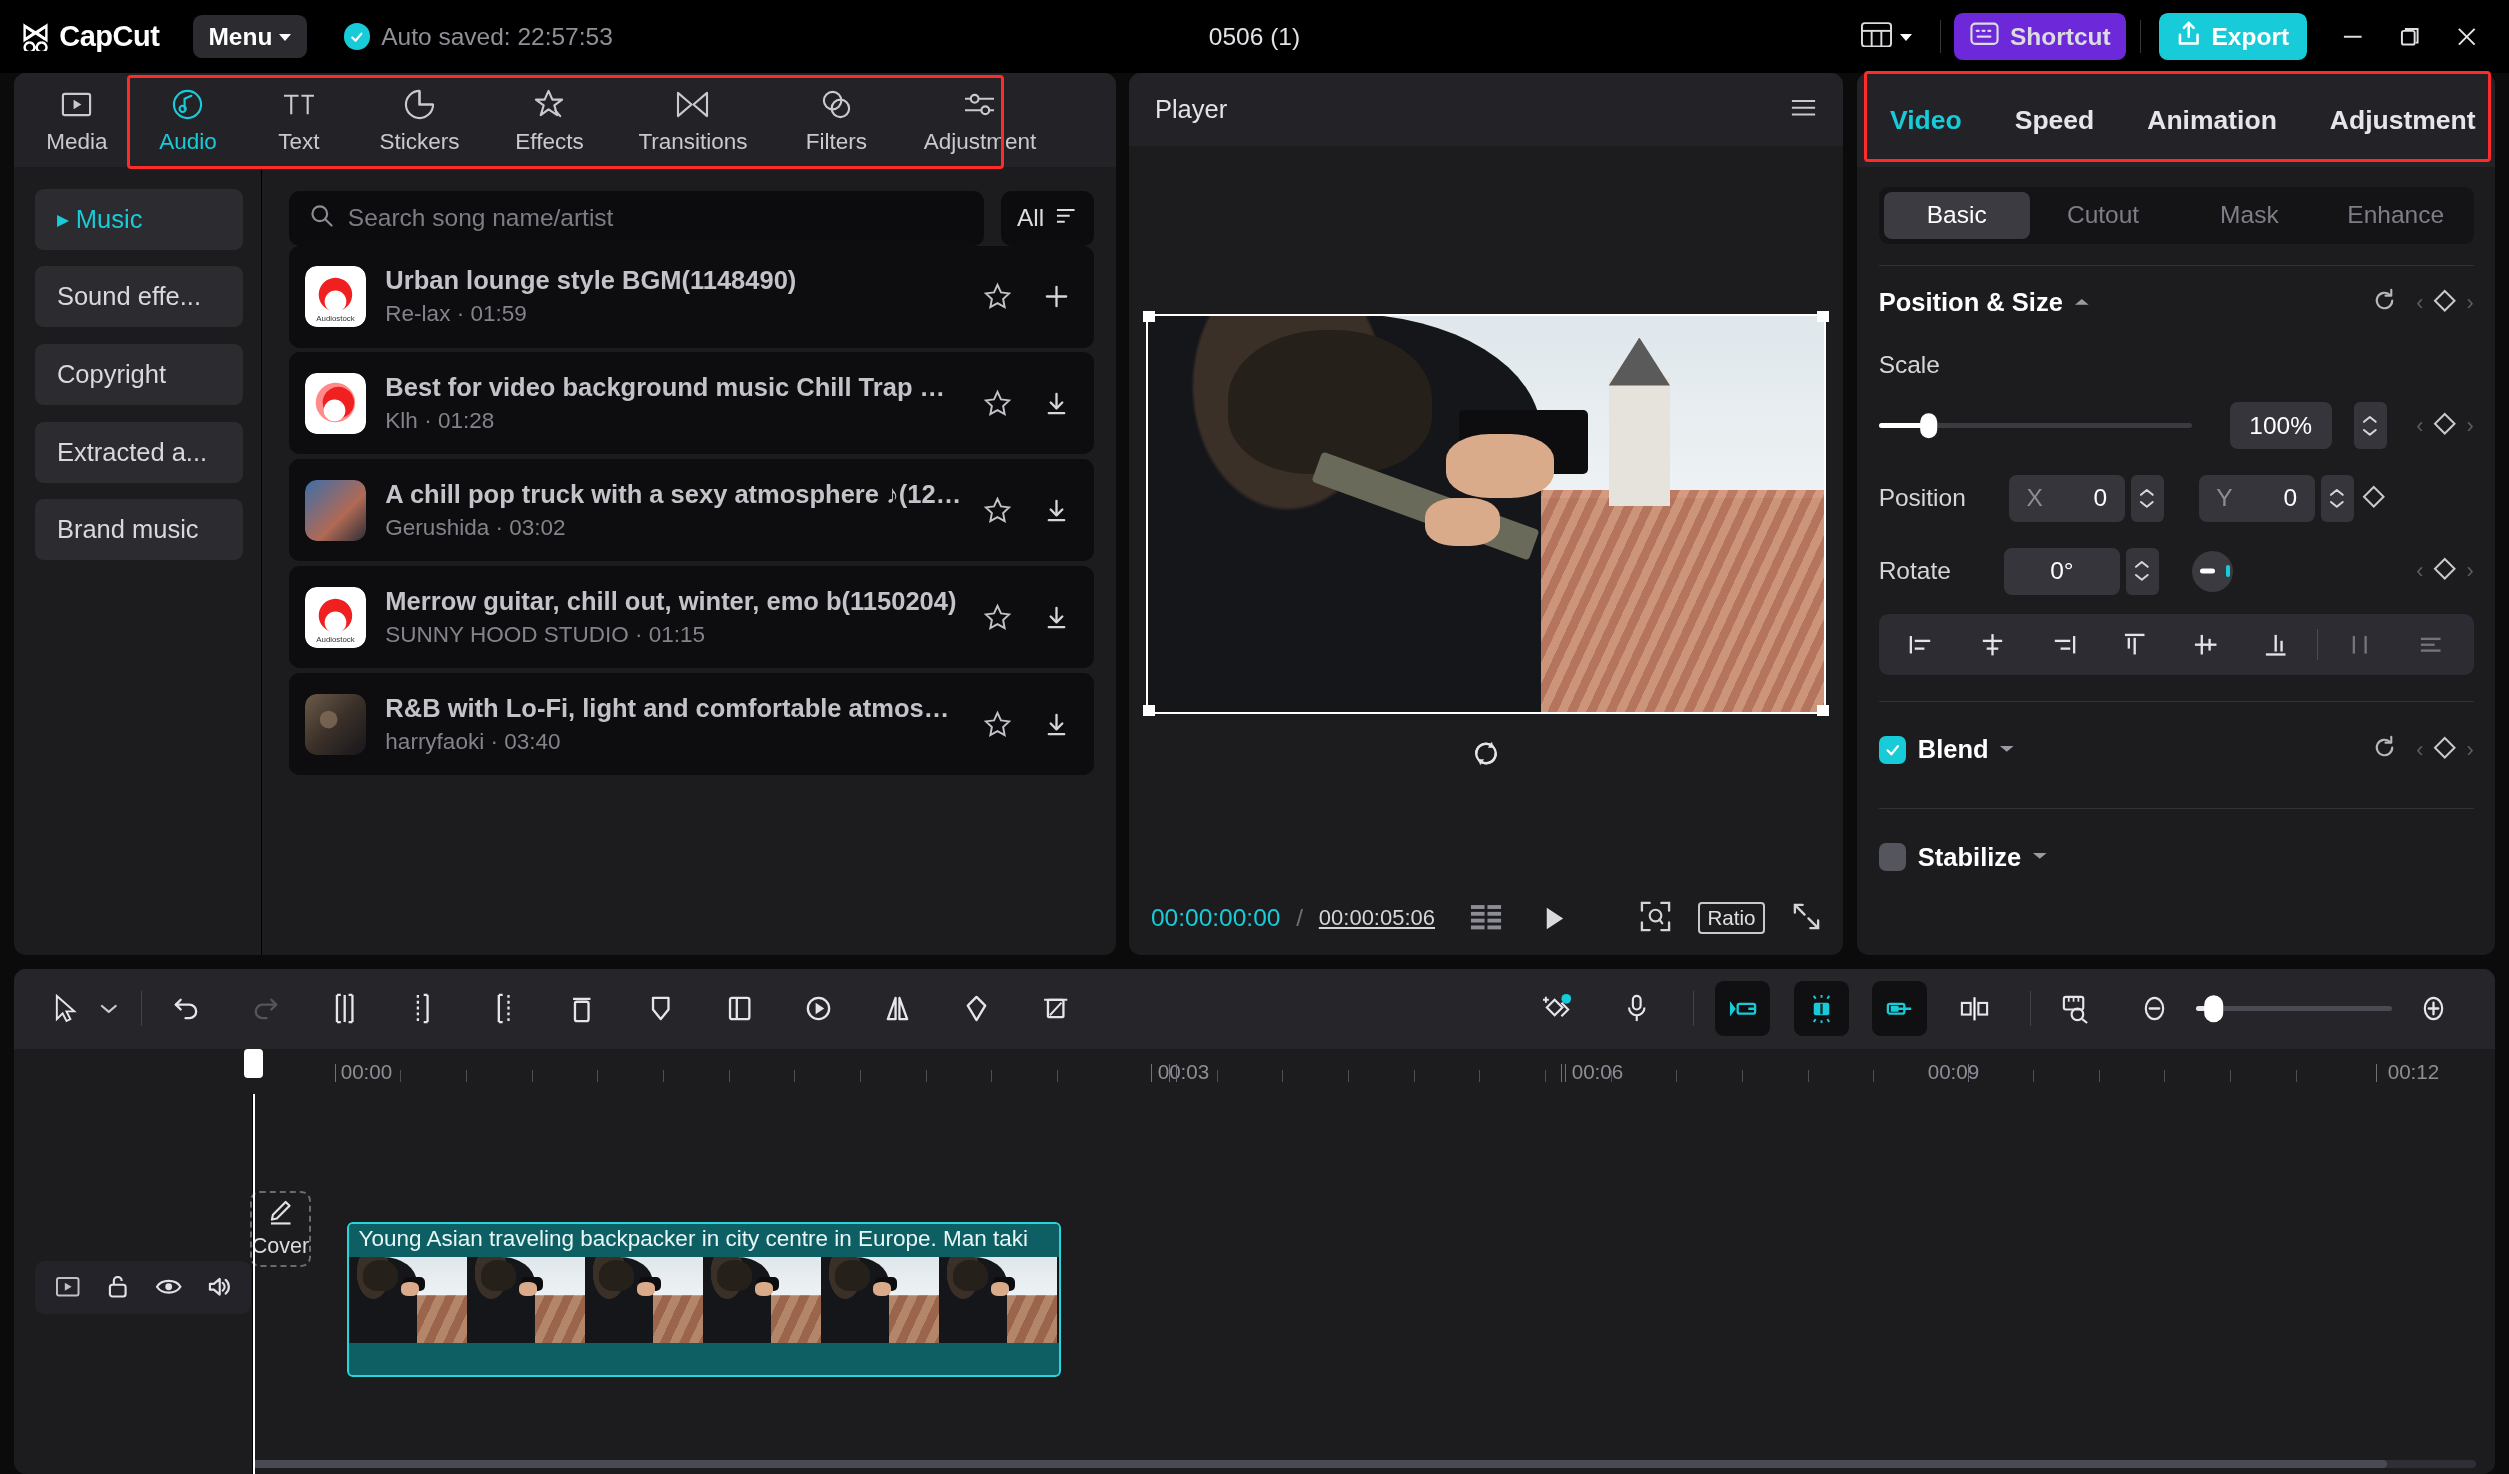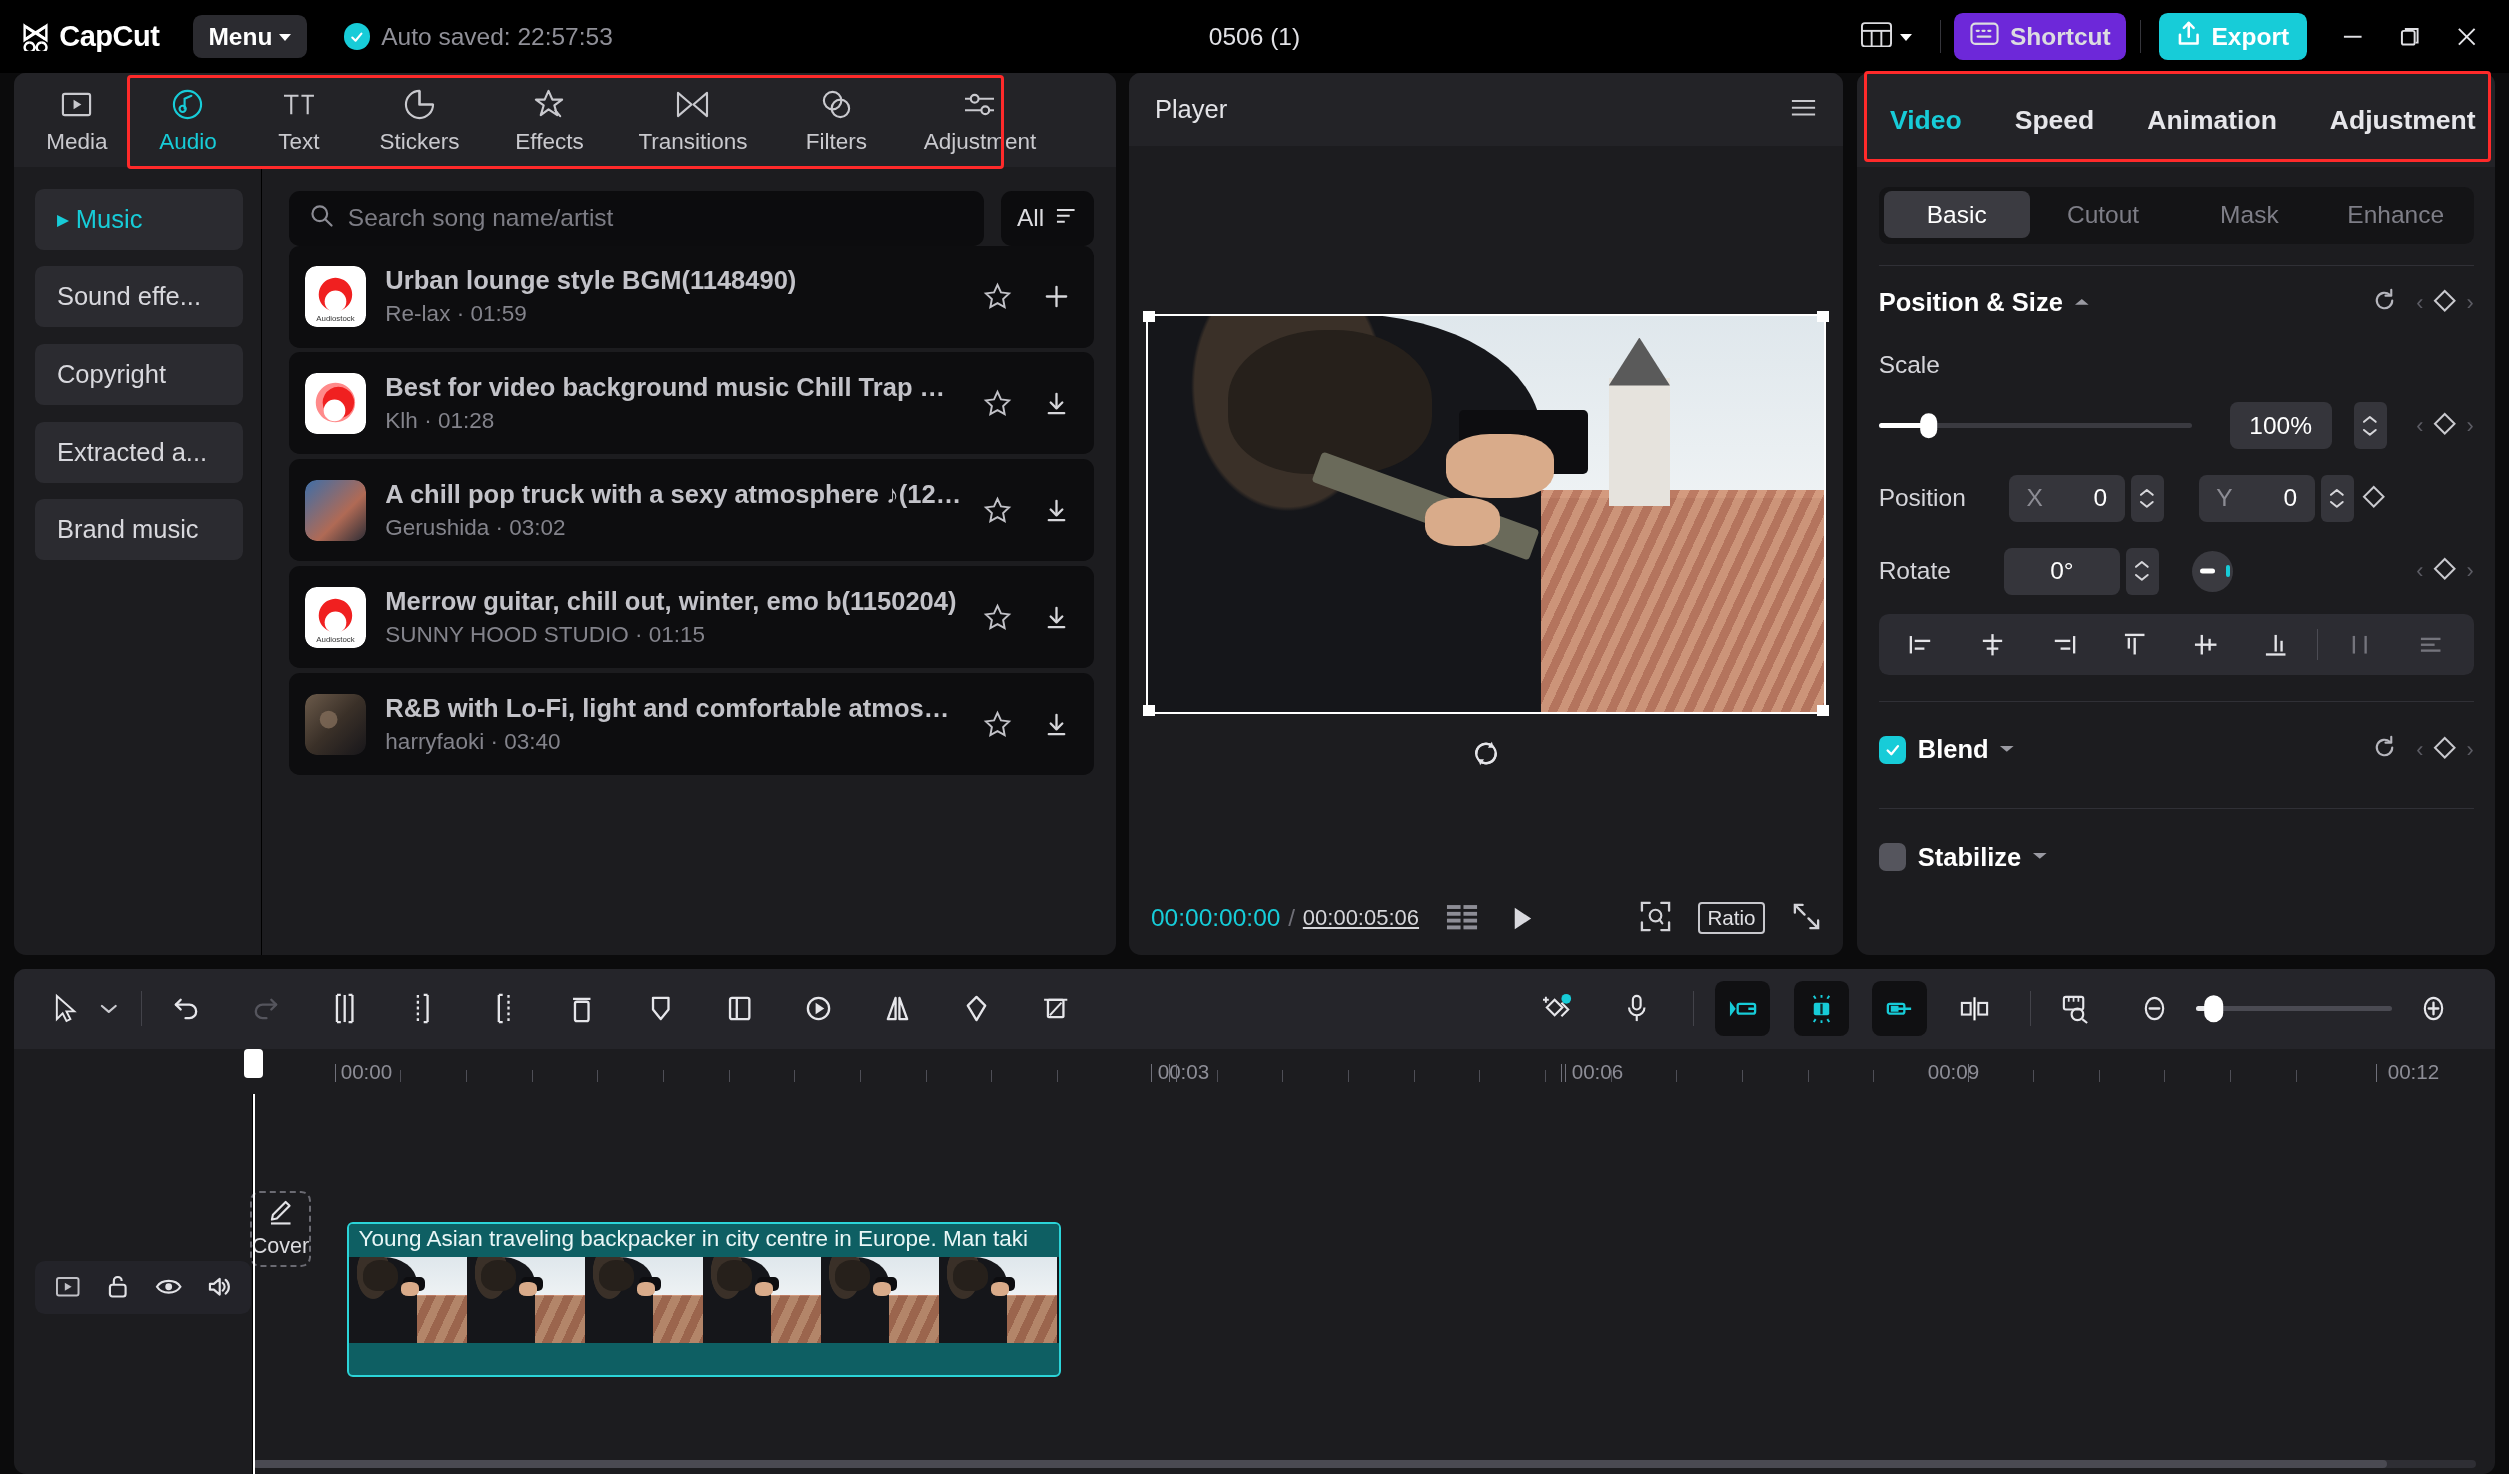--- a/index.html
+++ b/index.html
@@ -117,36 +117,36 @@
   .player-head .ptitle { font-size: 25.5px; color: #e3e3e7; }
   .player-head .phamb { margin-left: auto; cursor: pointer; }
   .player-stage { flex: 1; display: flex; align-items: center; justify-content: center; background: #1c1c1f; position: relative; }
   .video-frame { width: 680px; height: 400px; position: relative; }
   .video-img { width: 100%; height: 100%; overflow: hidden; position: relative; background:#b9c4cc; }
   .sel-border { position: absolute; inset: 0; border: 2px solid #fff; pointer-events: none; }
   .handle { position: absolute; width: 11.8px; height: 11.8px; background: #fff; }
   .h-tl { left: -2.9px; top: -2.9px; } .h-tr { right: -2.9px; top: -2.9px; }
   .h-bl { left: -2.9px; bottom: -2.9px; } .h-br { right: -2.9px; bottom: -2.9px; }
   .rotate-handle { position: absolute; left: 50%; transform: translateX(-50%); bottom: -57px; width: 35px; height: 35px; cursor: pointer;}
-  .player-foot { height: 74px; flex: 0 0 74px; display: flex; align-items: center; padding: 0 21.6px; gap: 0; }
+  .player-foot { height: 74px; flex: 0 0 74px; display: flex; align-items: center; padding: 0 21.6px; gap: 8px; }
   .tc-cur { font-size: 24.5px; color: #17ccd8; font-family: "Liberation Sans", sans-serif;}
   .tc-sep { font-size: 24.5px; color: #6e6e76; margin: 0 7.8px; }
   .tc-tot { font-size: 22px; color: #d6d6da; text-decoration: underline; }
   .pf-icon { margin-left: 27.4px; cursor: pointer; display:flex;align-items:center; }
   .pf-right { margin-left: auto; display: flex; align-items: center; gap: 25.5px; }
   .ratio-btn { border: 2px solid #c8c8cd; border-radius: 3.9px; padding: 2px 7.8px; font-size: 20.6px; color: #e0e0e4; cursor: pointer; }
 
   
   .right-panel { flex: 1; background: #1c1c1f; border-radius: 11.8px; display: flex; flex-direction: column; overflow: hidden; }
   .rp-tabs { height: 94px; flex: 0 0 94px; display: flex; align-items: center; gap: 0; padding-left: 33px; background:#232327;}
   .rp-tab { font-size: 26.5px; font-weight: 700; color: #e6e6ea; margin-right: 53px; cursor: pointer; }
   .rp-tab.active { color: #17ccd8; }
   .rp-sub {
     margin: 19.6px 21.6px 0 21.6px; background: #141416; border-radius: 9.8px; height: 57px;
-    display: flex; padding: 4.9px;
+    display: flex; align-items: center; padding: 4.9px;
   }
   .rp-subtab {
     flex: 1; height: 47px; display: flex; align-items: center; justify-content: center;
     font-size: 24.5px; color: #7e7e87; border-radius: 7.8px; cursor: pointer;
   }
   .rp-subtab.active { background: #3b3b41; color: #fff; }
   .rp-divider { height: 1px; background: #303036; margin: 21.6px 21.6px 0 21.6px; }
   .rp-content { flex: 1; padding: 0 21.6px; overflow: hidden; }
 
   .sec-head { display: flex; align-items: center; height: 65px; margin-top: 3.9px; }

